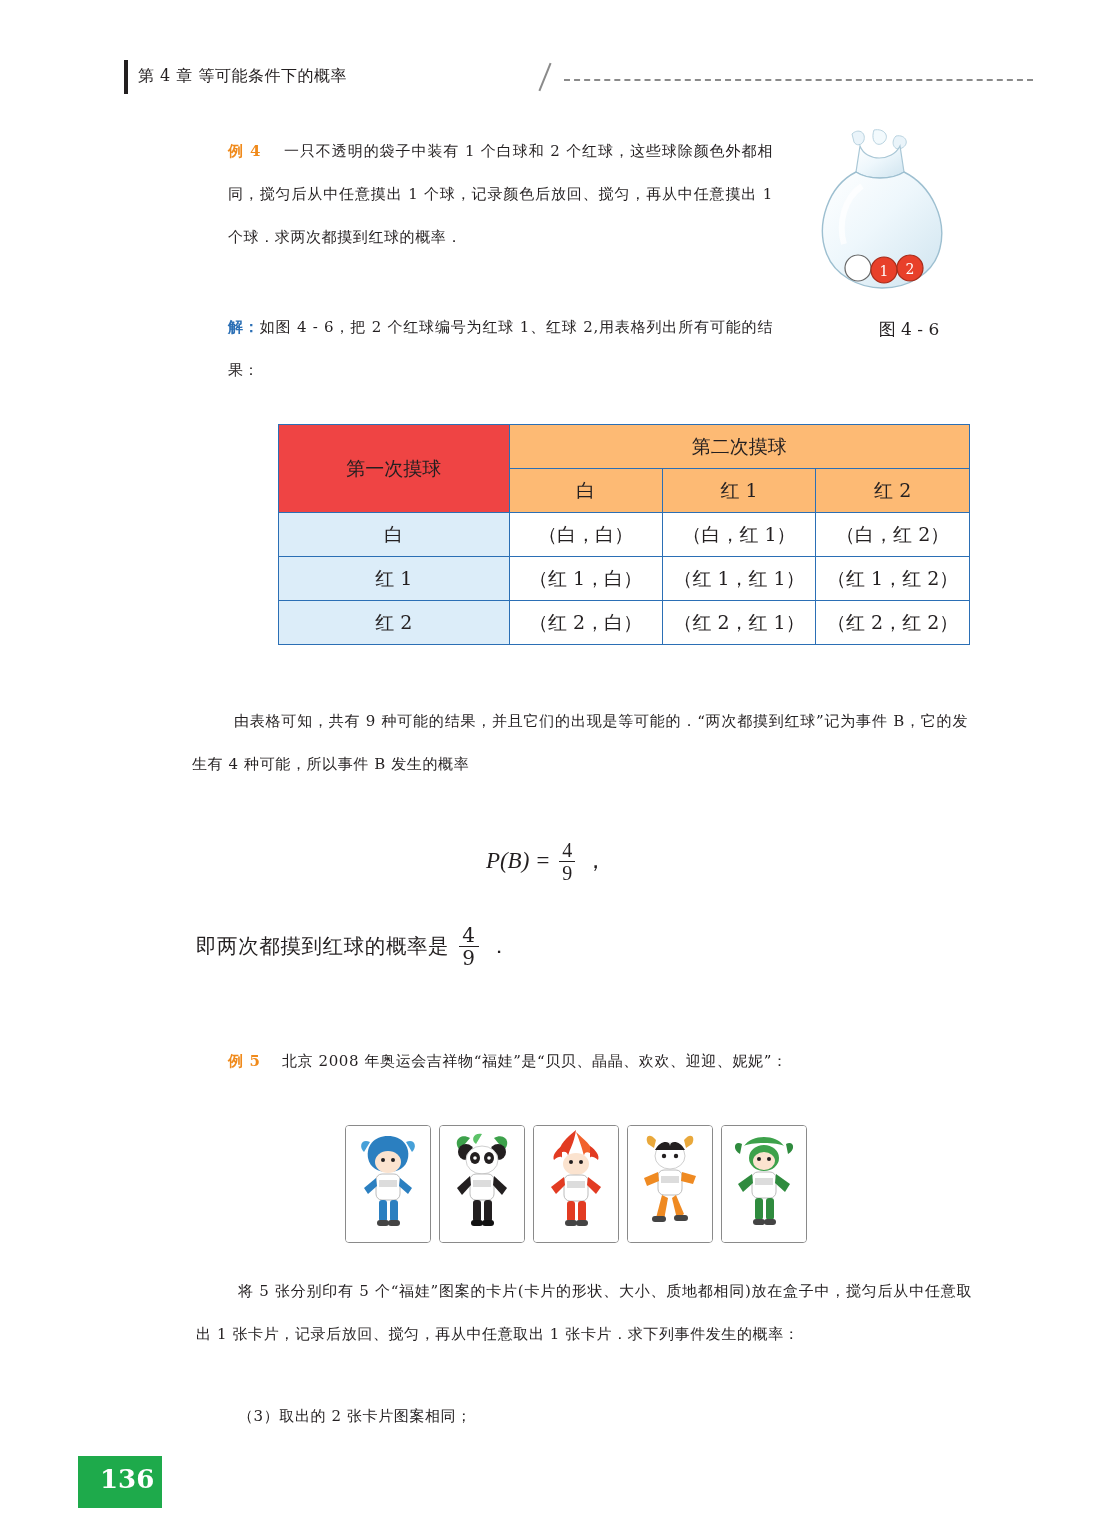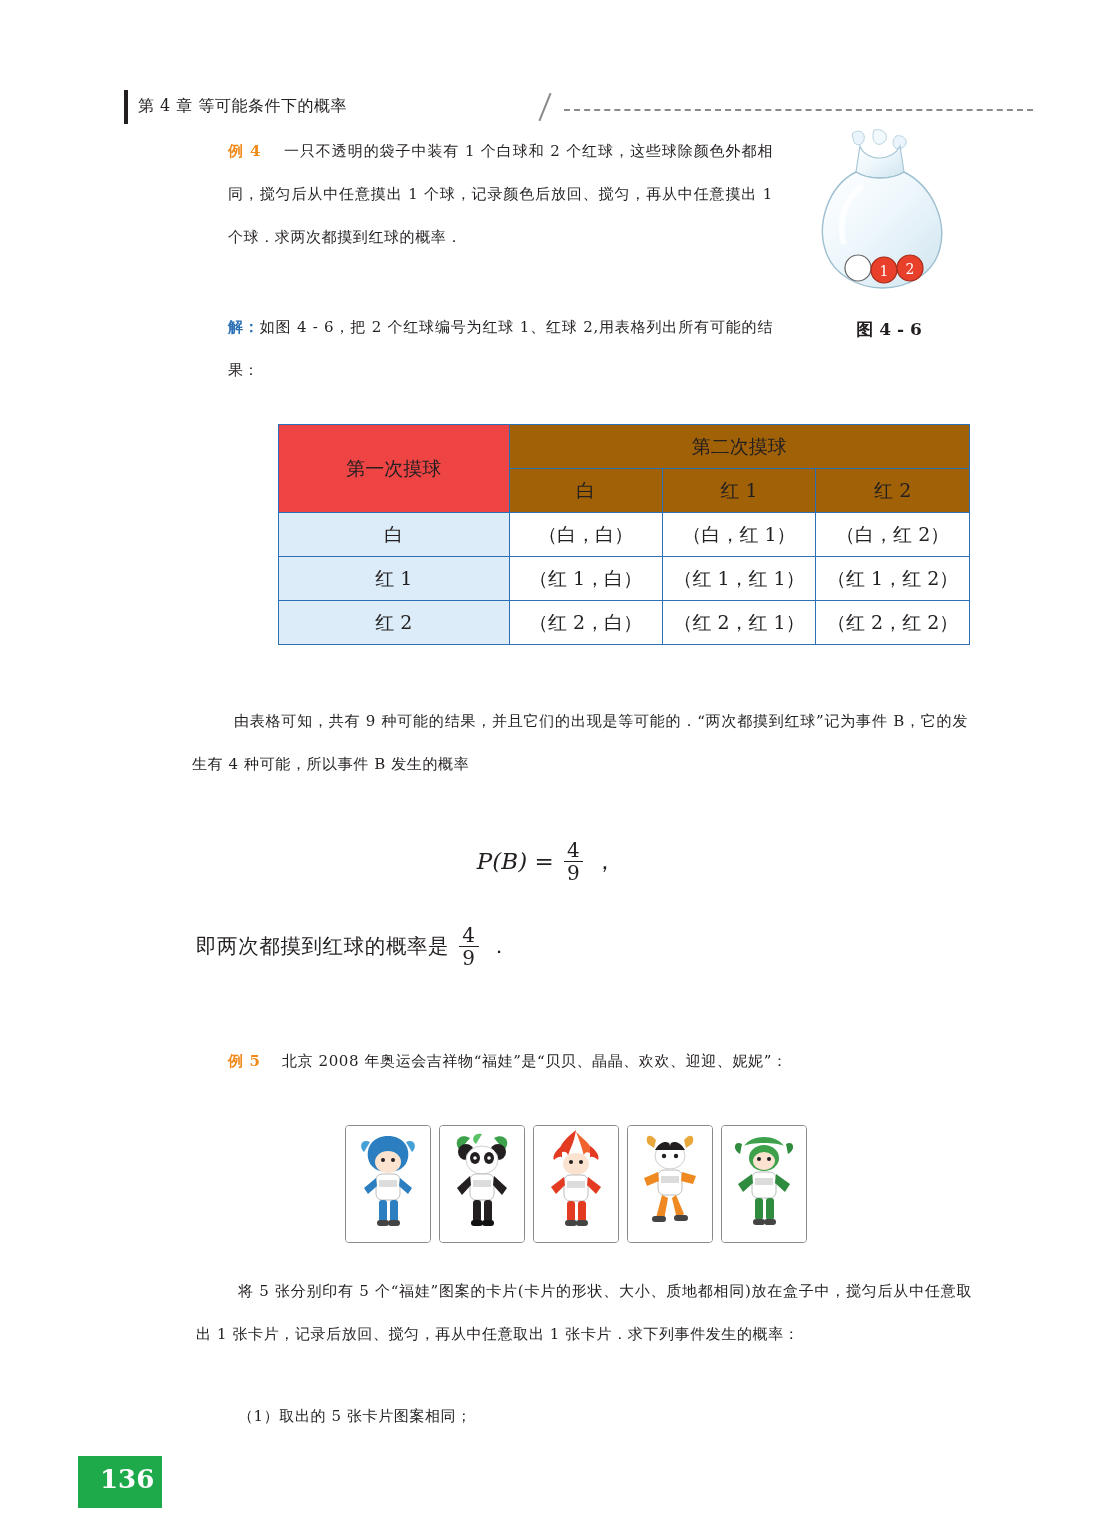--- a/index.html
+++ b/index.html
@@ -10,21 +10,20 @@
     color:#231f20;
     position:relative;
     overflow:hidden;
   }
 
   
   .header {
     position:absolute;
     top:60px; left:124px; right:60px;
     height:34px;
-    margin-top:30px;
   }
   .header-bar {
     position:absolute;
     left:0; top:0;
     width:4px; height:34px;
     background:#231f20;
   }
   .header-chap {
     position:absolute;
     left:14px; top:6px;
@@ -68,25 +67,25 @@
   #ex4-sol  { left:228px; top:306px; width:545px; }
 
   
   .figure-bag {
     position:absolute;
     left:800px; top:128px;
     width:160px; height:170px;
   }
   .fig-caption {
     position:absolute;
-    left:809px; top:318px;
+    left:829px; top:318px;
     width:160px;
     text-align:center;
     font-size:17px;
-    font-weight:bold;
+    font-weight:normal;
   }
 
   
   .tbl-wrap {
     position:absolute;
     left:278px; top:424px;
     width:692px;
   }
   table.prob {
     border-collapse:collapse;
@@ -94,41 +93,42 @@
     font-size:19px;
   }
   table.prob td {
     border:1.5px solid #2b6fb5;
     text-align:center;
     padding:0;
     height:43px;
     white-space:nowrap;
   }
   td.head {
-    background:#a16207;
+    background:#fdba74;
   }
   td.hdr-left {
     background:#ef4444;
     width:232px;
   }
   td.rowhdr {
     background:#dcedf9;
     width:232px;
   }
   td.cell { background:#ffffff; width:153px;margin-top:28px; }
 
   
   #after-table { left:192px; top:700px; width:776px; }
 
   
   .formula-center {
     position:absolute;
     left:0; top:840px; width:1093px;
     text-align:center;
     font-size:23px;
+    font-family:Liberation Serif, serif;
   }
   .frac {
     display:inline-block;
     vertical-align:middle;
     text-align:center;
     line-height:1.12;
     font-size:20px;
     margin:0 3px;
     position:relative;
     top:-1px;
@@ -392,17 +392,17 @@
       <rect x="44" y="72" width="8" height="22" rx="3" fill="#2f8b3e"></rect>
       <rect x="31" y="93" width="12" height="6" rx="3" fill="#444"></rect>
       <rect x="42" y="93" width="12" height="6" rx="3" fill="#444"></rect>
     </svg>
   </div>
 
 </div>
 
 <div class="para indent" id="ex5-tail">将 5 张分别印有 5 个“福娃”图案的卡片(卡片的形状、大小、质地都相同)放在盒子中，搅匀后从中任意取出 1 张卡片，记录后放回、搅匀，再从中任意取出 1 张卡片．求下列事件发生的概率：</div>
 <div class="para" id="ex5-q1">
-  <span style="display:inline-block;width:42px"></span><span>（1）取出的 5 张卡片图案相同；</span>
+  <span style="display:inline-block;width:42px"></span><span>（3）取出的 2 张卡片图案相同；</span>
 </div>
 
 <div class="page-num-box"></div>
 <div class="page-num">136</div>
 
 </body></html>

